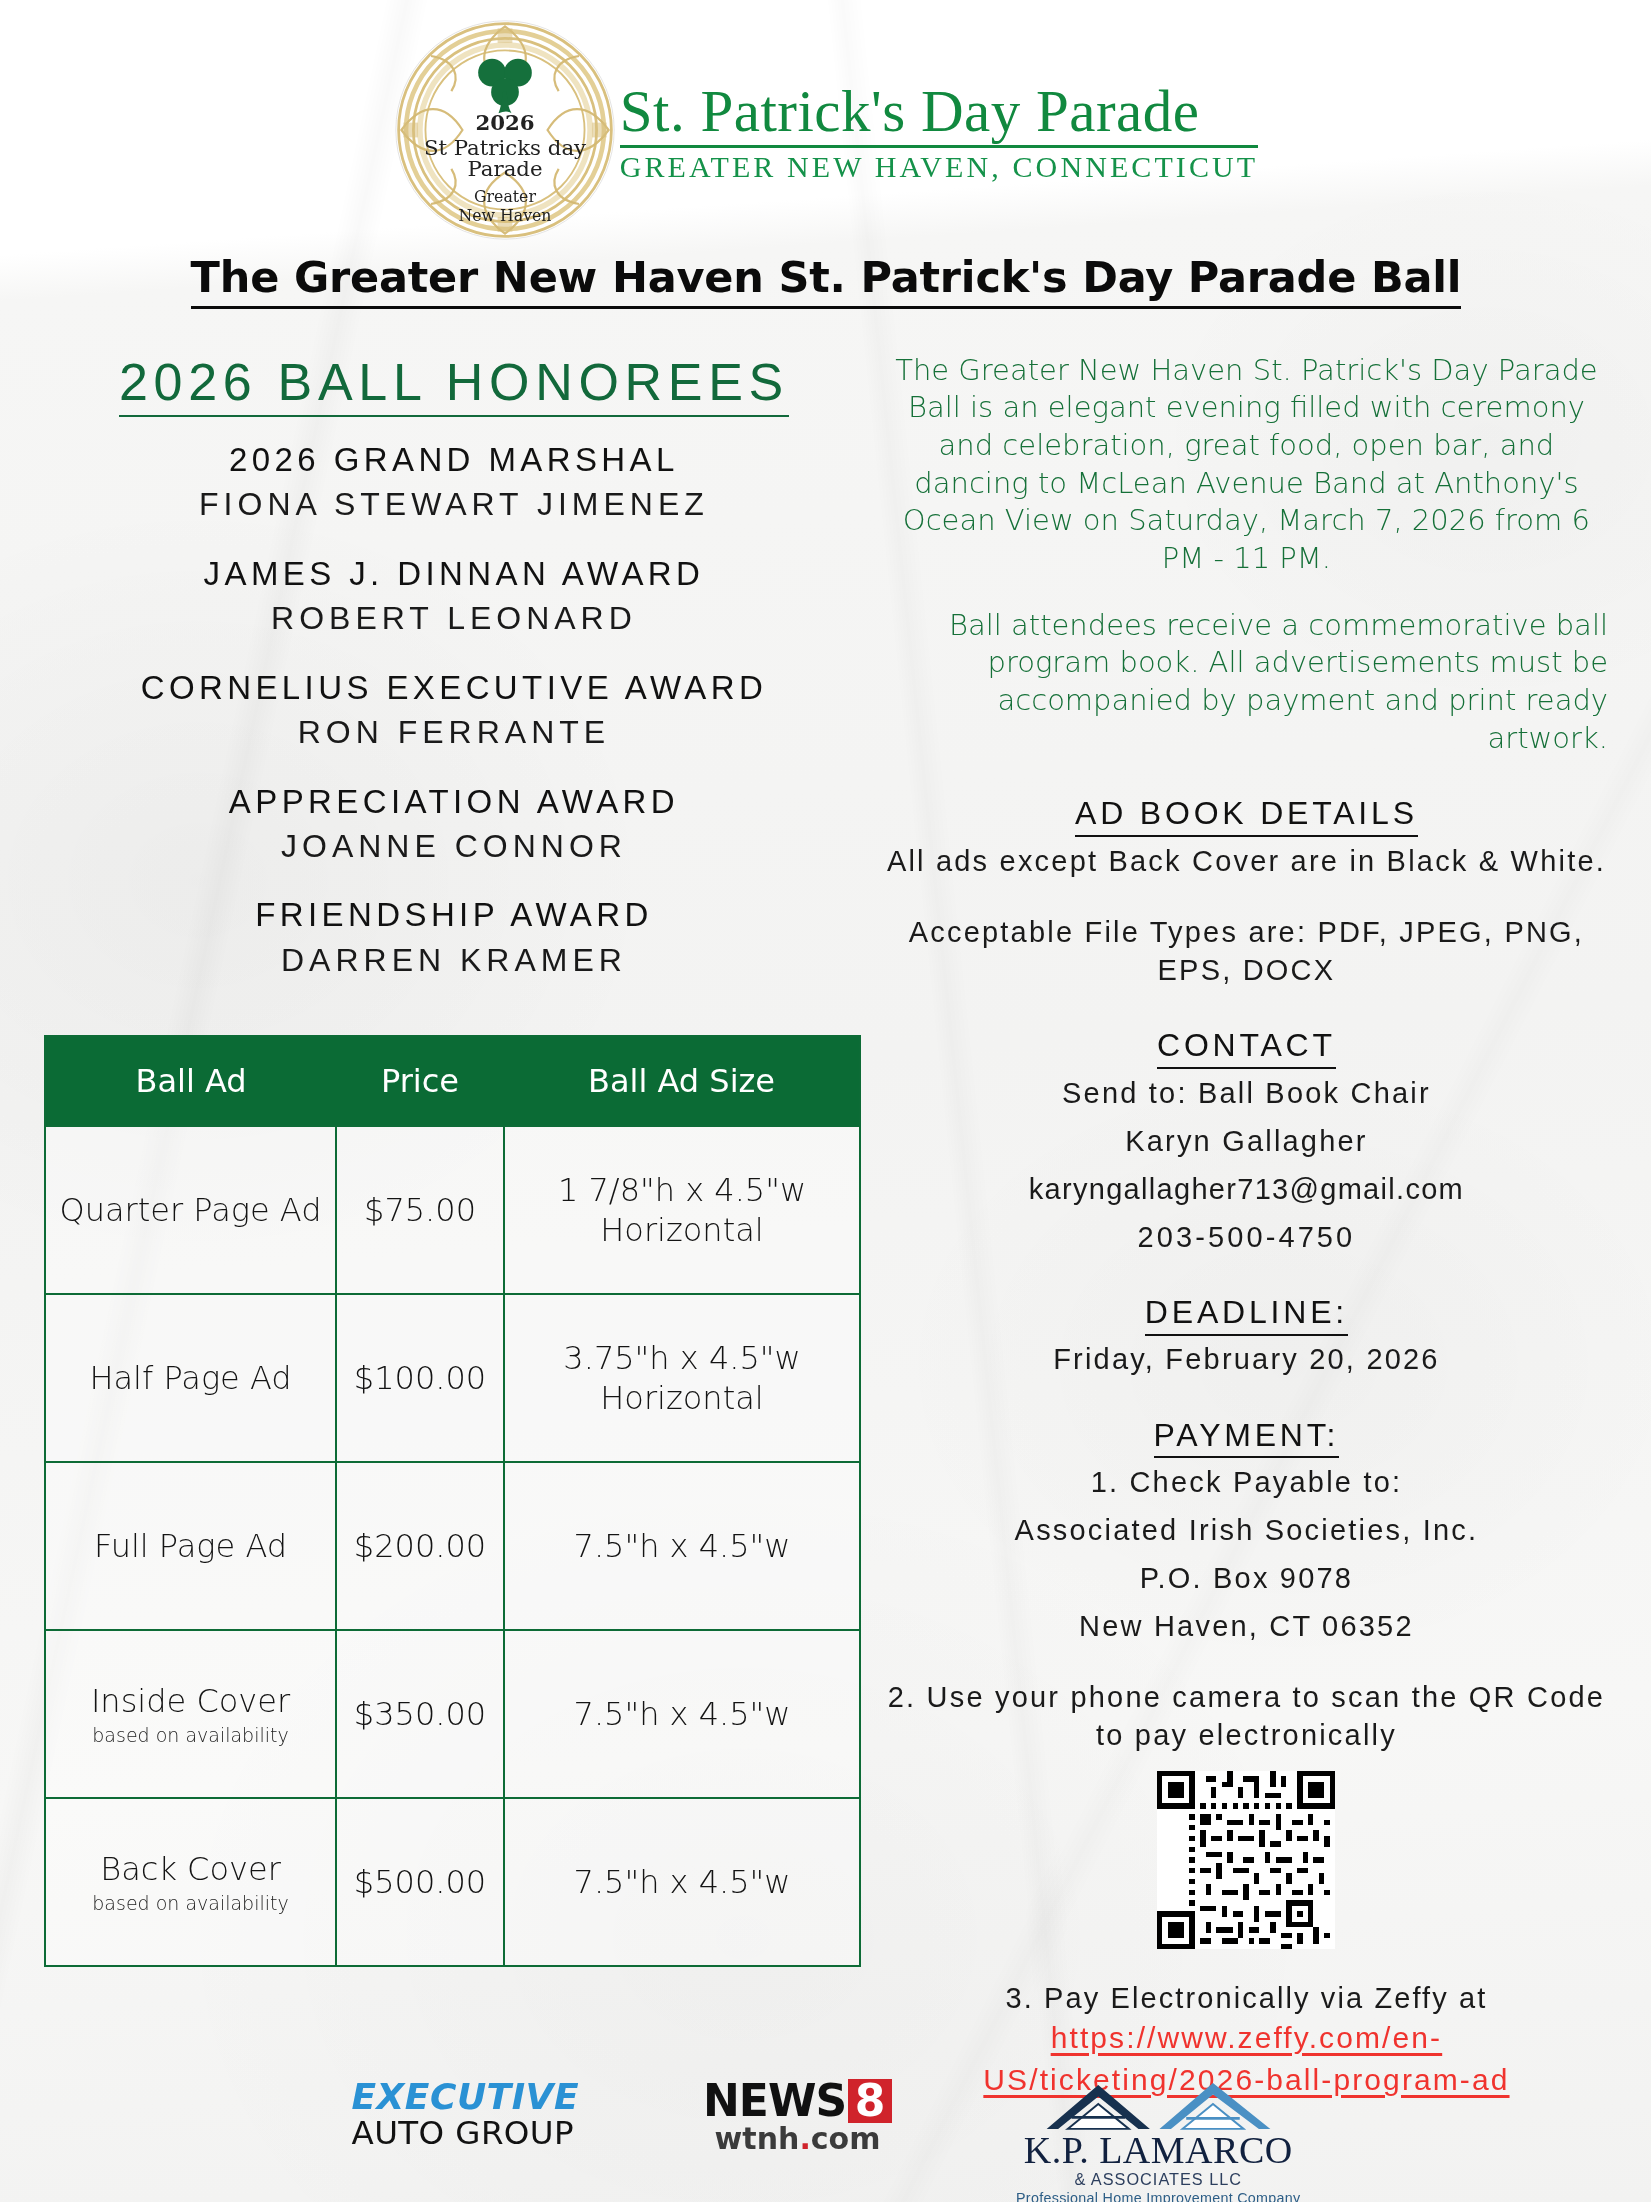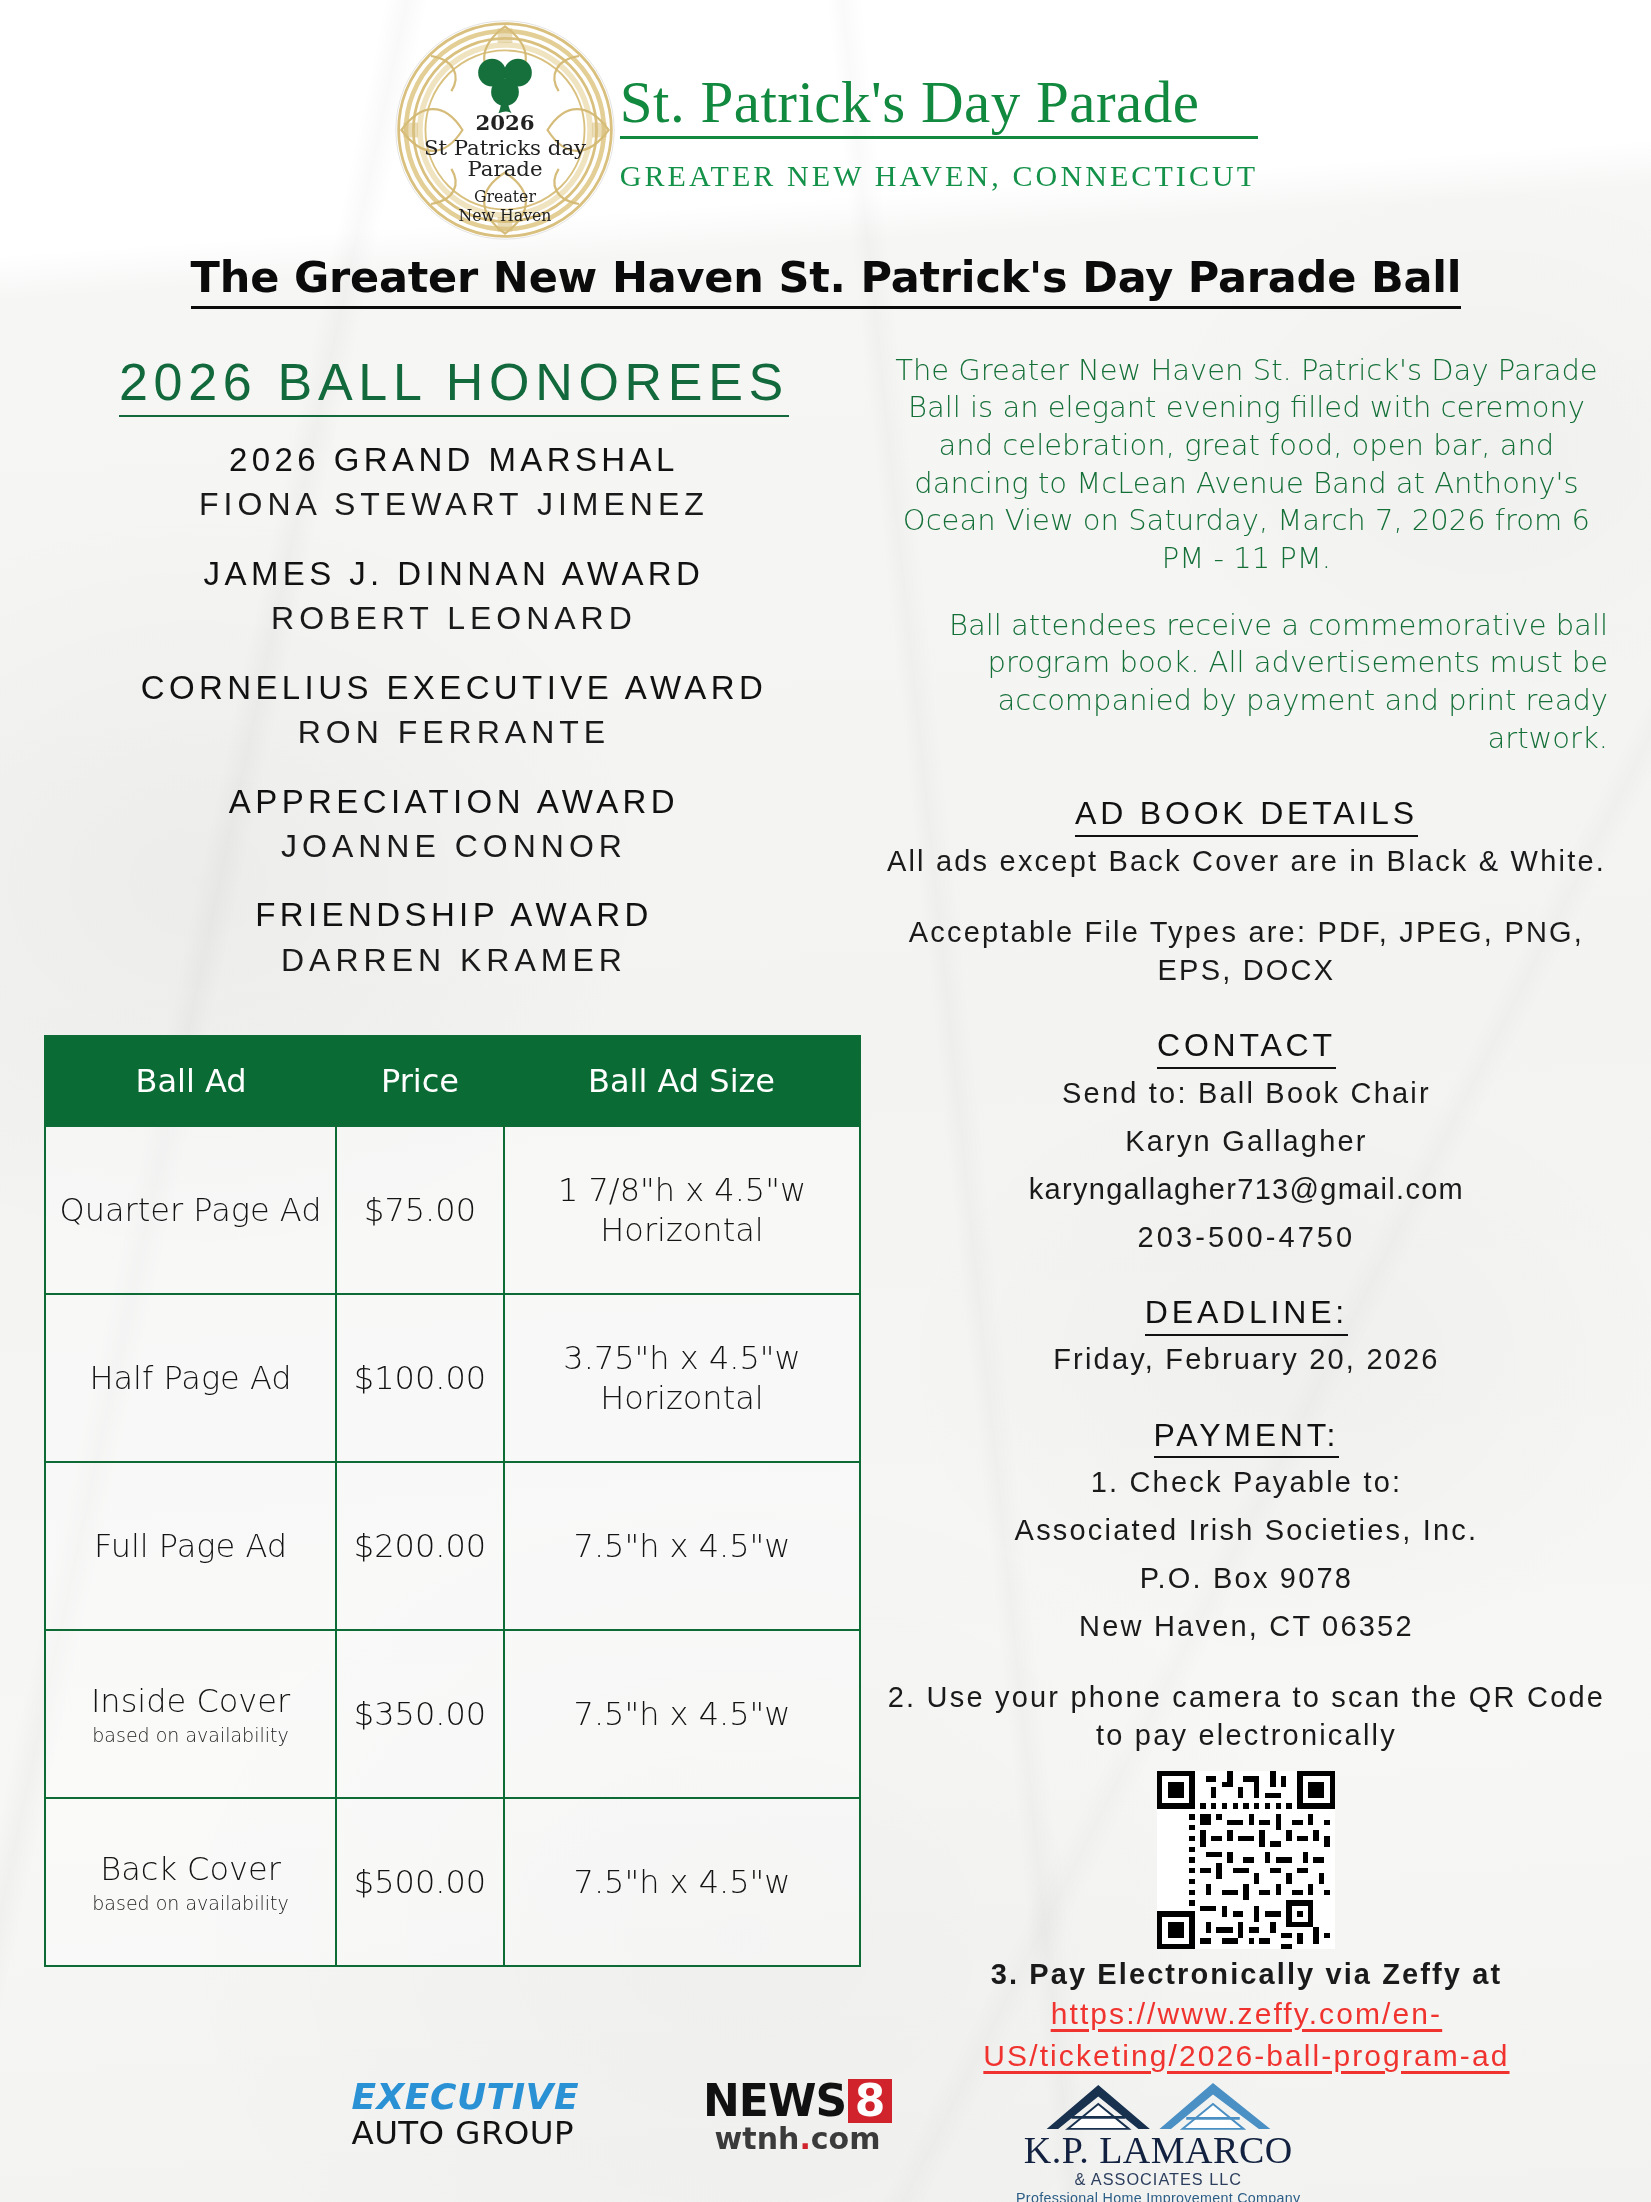--- a/index.html
+++ b/index.html
@@ -60,21 +60,21 @@
     border-bottom: 3.8px solid #11893f;
     padding-bottom: 3.8px;
     white-space: nowrap;
   }
   .brand-sub {
     font-family: "Liberation Serif", serif;
     font-size: 30px;
     letter-spacing: 3.1px;
     color: #15924a;
     text-align: center;
-    padding-top: 20px;
+    padding-top: 2px;
     white-space: nowrap;
   }
 
   
   .page-title {
     text-align: center;
     font-family: "DejaVu Sans", sans-serif;
     font-size: 43px;
     font-weight: 600;
     color: #0b0b0b;
@@ -159,22 +159,22 @@
   .spaced-top { margin-top: 32.5px; }
 
   .qr-wrap { display: flex; justify-content: center; margin-top: 17px; }
   .qr { width: 178px; height: 178px; background: #fff; }
 
   .zeffy-line {
     text-align: center;
     font-size: 29px;
     letter-spacing: 2.1px;
     color: #1a1a1a;
-    font-weight: 700;
-    margin-top: 9px;
+    font-weight: 400;
+    margin-top: 33px;
   }
   .zeffy-url {
     display: block;
     text-align: center;
     font-size: 30px;
     letter-spacing: 2.1px;
     color: #f0332e;
     text-decoration: underline;
     text-underline-offset: 4.8px;
     font-weight: 400;

